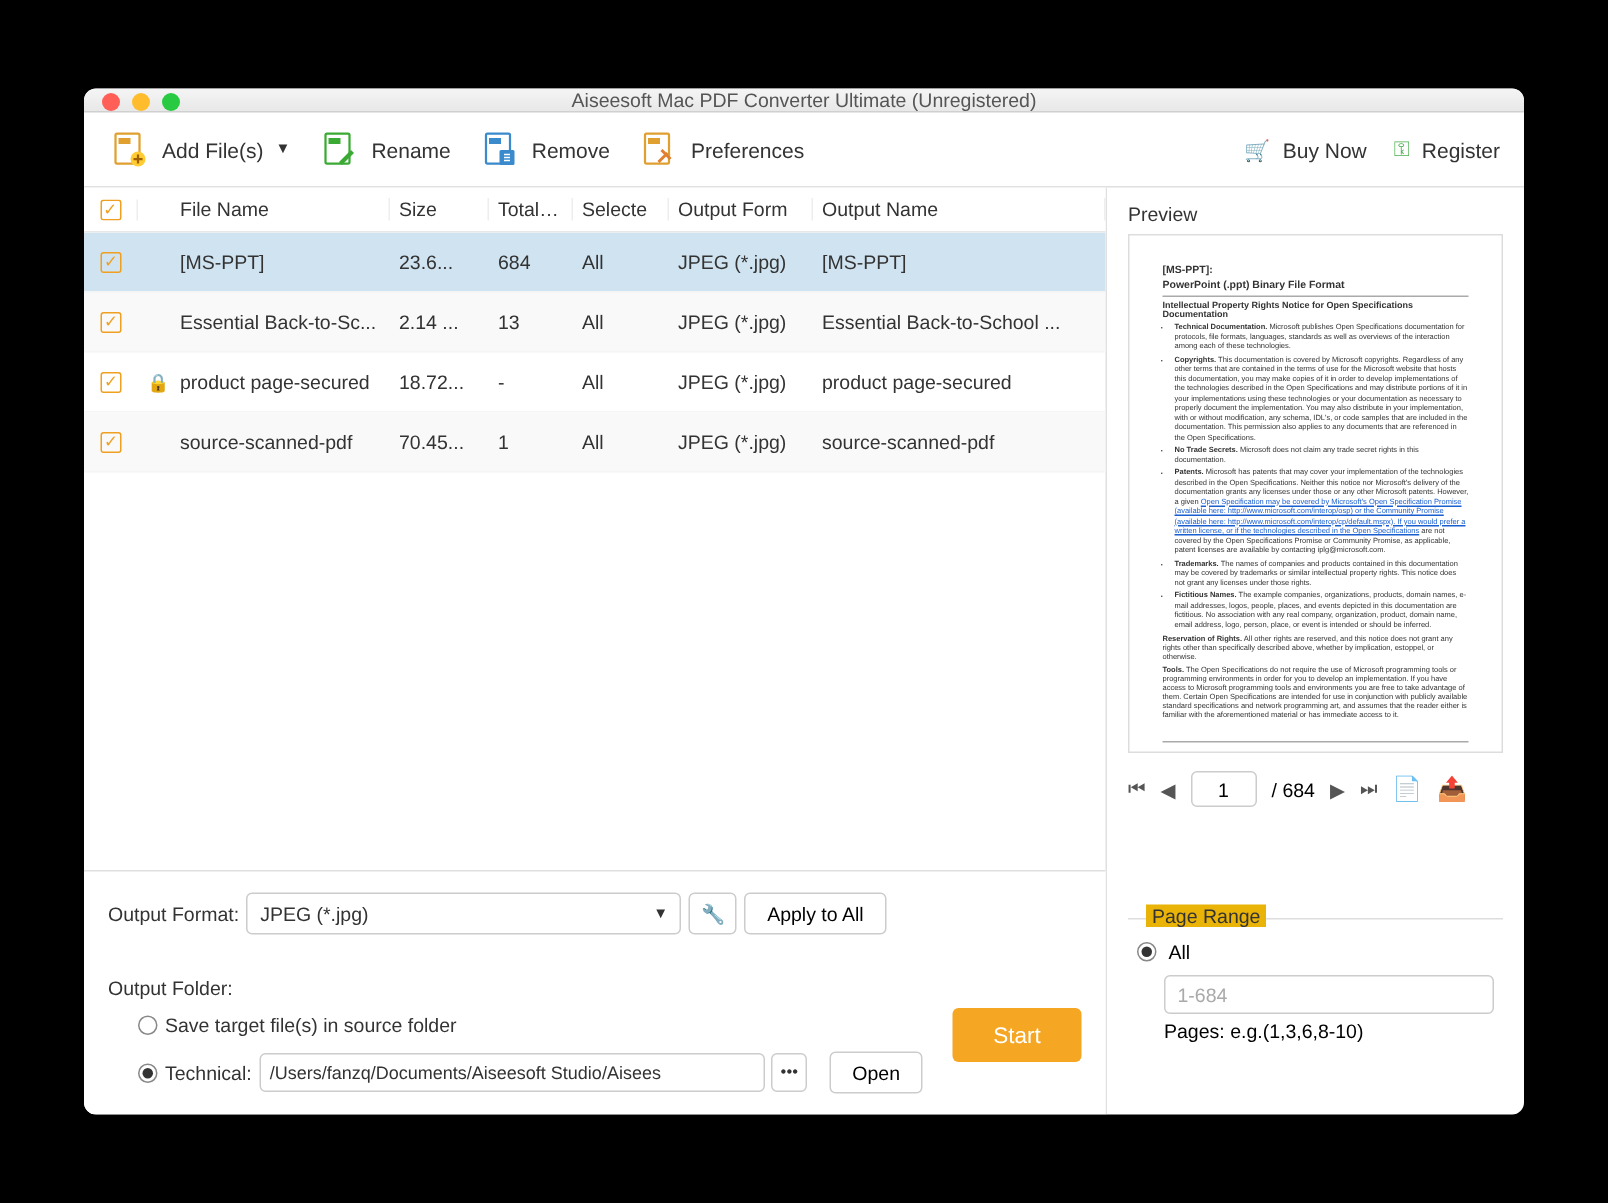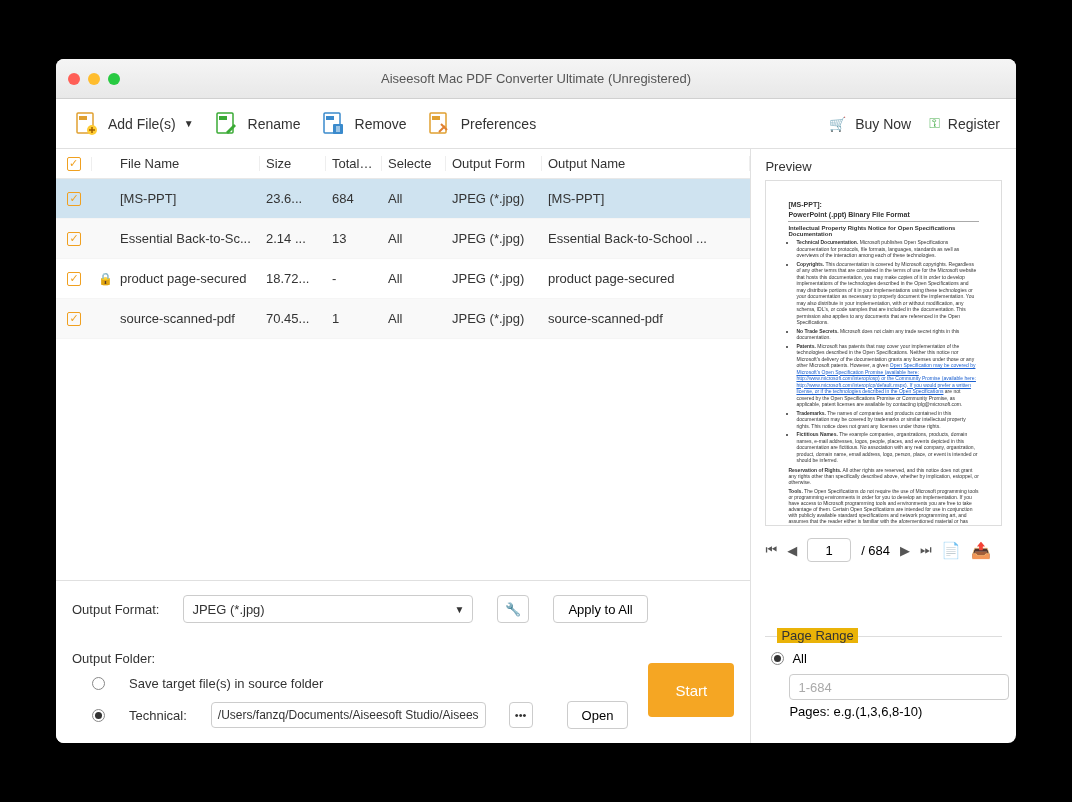--- a/index.html
+++ b/index.html
@@ -1,18 +1,18 @@
 <!DOCTYPE html>
 <html><head>
 <meta charset="utf-8">
 <style>
 * { box-sizing: border-box; margin: 0; padding: 0; font-family: -apple-system, BlinkMacSystemFont, "Segoe UI", Helvetica, Arial, sans-serif; }
 body { background: #000; display: flex; align-items: center; justify-content: center; min-height: 100vh; }
 .window { width: 960px; height: 684px; background: #fff; border-radius: 8px; box-shadow: 0 20px 60px rgba(0,0,0,0.5); overflow: hidden; display: flex; flex-direction: column; }
-.titlebar { height: 40px; background: linear-gradient(#f5f5f5, #e8e8e8); border-bottom: 1px solid #d0d0d0; display: flex; align-items: center; position: relative; }
+.titlebar { height: 16px; background: linear-gradient(#f5f5f5, #e8e8e8); border-bottom: 1px solid #d0d0d0; display: flex; align-items: flex-end; position: relative; }
 .traffic-lights { display: flex; gap: 8px; padding-left: 12px; }
 .tl { width: 12px; height: 12px; border-radius: 50%; }
 .tl.red { background: #ff5f57; }
 .tl.yellow { background: #ffbd2e; }
 .tl.green { background: #28ca42; }
 .titlebar-title { position: absolute; left: 0; right: 0; text-align: center; font-size: 13px; color: #555; pointer-events: none; }
 .toolbar { height: 50px; border-bottom: 1px solid #e0e0e0; display: flex; align-items: center; padding: 11px 16px; gap: 18px; }
 .tb-btn { display: flex; align-items: center; gap: 8px; cursor: pointer; font-size: 14px; color: #333; }
 .tb-btn .icon { width: 28px; height: 28px; display: flex; align-items: center; justify-content: center; }
 .spacer { flex: 1; }
@@ -29,25 +29,25 @@
 .col-lock { width: 22px; }
 .col-name { width: 146px; }
 .col-size { width: 66px; }
 .col-total { width: 56px; }
 .col-sel { width: 64px; }
 .col-fmt { width: 96px; }
 .col-out { flex: 1; }
 .chk { width: 14px; height: 14px; border: 1px solid #f0a020; border-radius: 2px; display: flex; align-items: center; justify-content: center; color: #f0a020; font-size: 11px; }
 .lock-icon { font-size: 12px; color: #666; }
 .bottom-panel { border-top: 1px solid #e0e0e0; padding: 14px 16px; font-size: 13px; color: #333; background: #fff; }
-.bp-row { display: flex; align-items: center; gap: 24px; margin-bottom: 10px; }
+.bp-row { display: flex; align-items: center; gap: 5px; margin-bottom: 10px; }
 .select { flex: 0 0 290px; height: 28px; border: 1px solid #ccc; border-radius: 4px; display: flex; align-items: center; justify-content: space-between; padding: 0 8px; background: #fff; cursor: pointer; }
 .btn { height: 28px; border: 1px solid #ccc; border-radius: 4px; padding: 0 14px; background: #fff; cursor: pointer; font-size: 13px; display:flex;align-items:center;justify-content:center;}
 .wrench-btn { width: 32px; padding:0; }
-.start-btn { width: 86px; height: 54px; background: #f5a623; color: #fff; border: none; border-radius: 4px; font-size: 15px; cursor: pointer; }
+.start-btn { width: 86px; height: 36px; background: #f5a623; color: #fff; border: none; border-radius: 4px; font-size: 15px; cursor: pointer; }
 .radio { width: 13px; height: 13px; border: 1px solid #888; border-radius: 50%; display: inline-flex; align-items:center; justify-content:center;}
 .radio.on::after { content:''; width:7px; height:7px; background:#333; border-radius:50%;}
 .path-input { flex: 1; height: 26px; border: 1px solid #ccc; border-radius: 4px; padding: 0 6px; font-size: 12px; display:flex; align-items:center; overflow:hidden; white-space:nowrap; }
 .more-btn { width: 24px; height: 26px; border:1px solid #ccc; border-radius:4px; display:flex;align-items:center;justify-content:center;font-size:11px;cursor:pointer;margin-left:-1px;}
 .right { width: 278px; display: flex; flex-direction: column; padding: 10px 14px 16px 14px; overflow-y:auto;}
 .preview-label { font-size: 13px; color: #333; margin-bottom: 6px; }
 .preview-box { width: 100%; height: 346px; border: 1px solid #ddd; background: #fff; padding: 20px 22px; font-size:5px; color:#333; overflow:hidden;}
 .preview-box .pv-title { font-size: 7px; font-weight:bold; margin-bottom:3px;}
 .preview-box hr { margin:3px 0; border:none; border-top:1px solid #aaa;}
 .preview-box .pv-sub { font-size:6px; font-weight:bold; margin:2px 0;}

